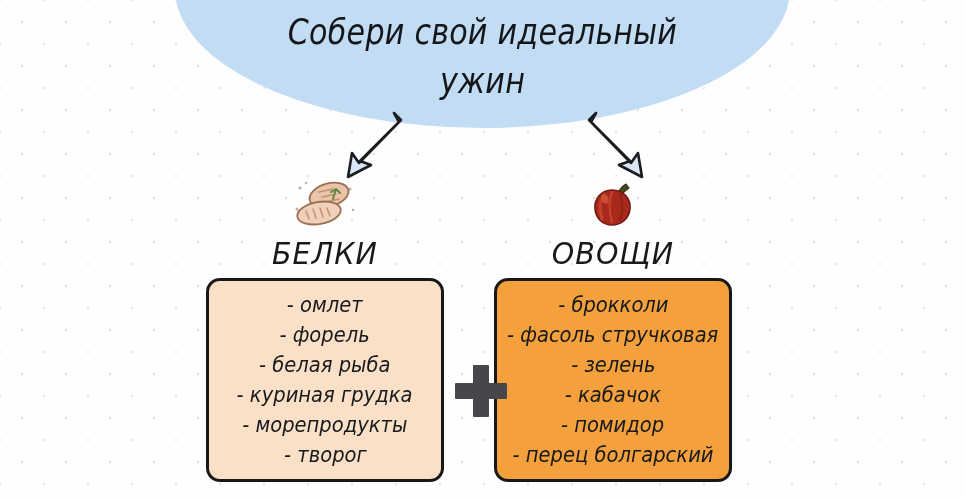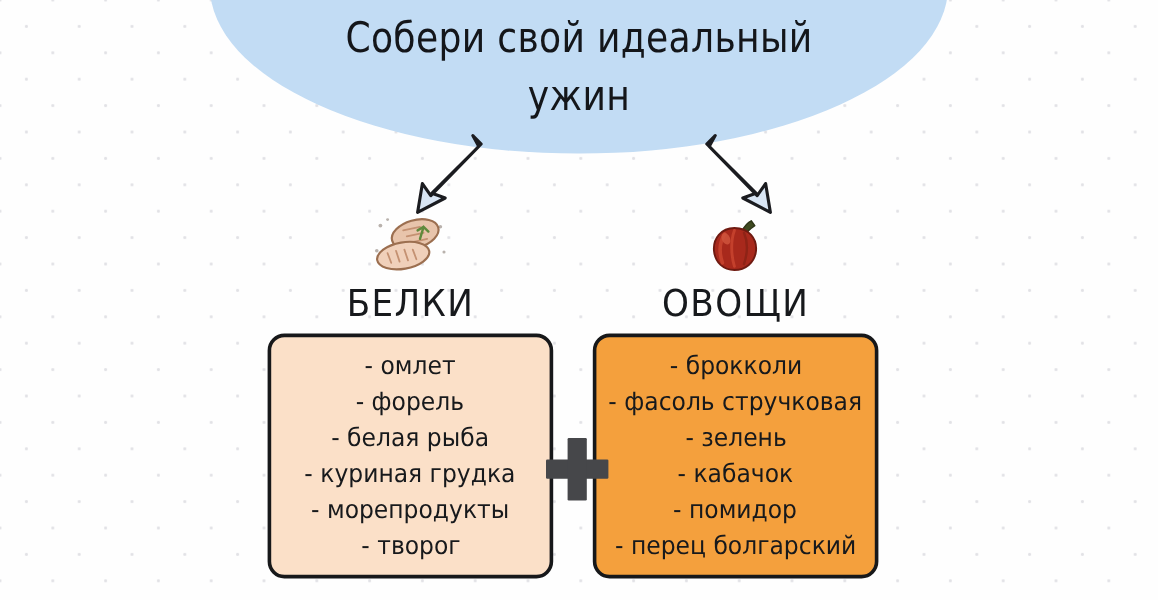--- a/index.html
+++ b/index.html
@@ -18,20 +18,21 @@
     position: relative;
     width: 965px;
     height: 500px;
     background-color: #fefefe;
     background-image:
       radial-gradient(circle, #e2e2e6 1.1px, rgba(255,255,255,0) 1.3px),
       radial-gradient(circle, #e2e2e6 1.1px, rgba(255,255,255,0) 1.3px);
     background-size: 44px 44px, 44px 44px;
     background-position: 0 0, 22px 22px;
     overflow: hidden;
+    font-style: italic;
   }
 
   
   .header-blob {
     position: absolute;
     left: 175px;
     top: -150px;
     width: 615px;
     height: 278px;
     background: #c2dcf4;
@@ -63,21 +64,21 @@
     z-index: 4;
   }
 
   
   .column {
     position: absolute;
     top: 176px;
     width: 238px;
     z-index: 5;
   }
-  .column-left  { left: 223px; }
+  .column-left  { left: 206px; }
   .column-right { left: 494px; }
 
   .cat-icon {
     height: 58px;
     display: flex;
     align-items: center;
     justify-content: center;
   }
 
   .cat-title {

